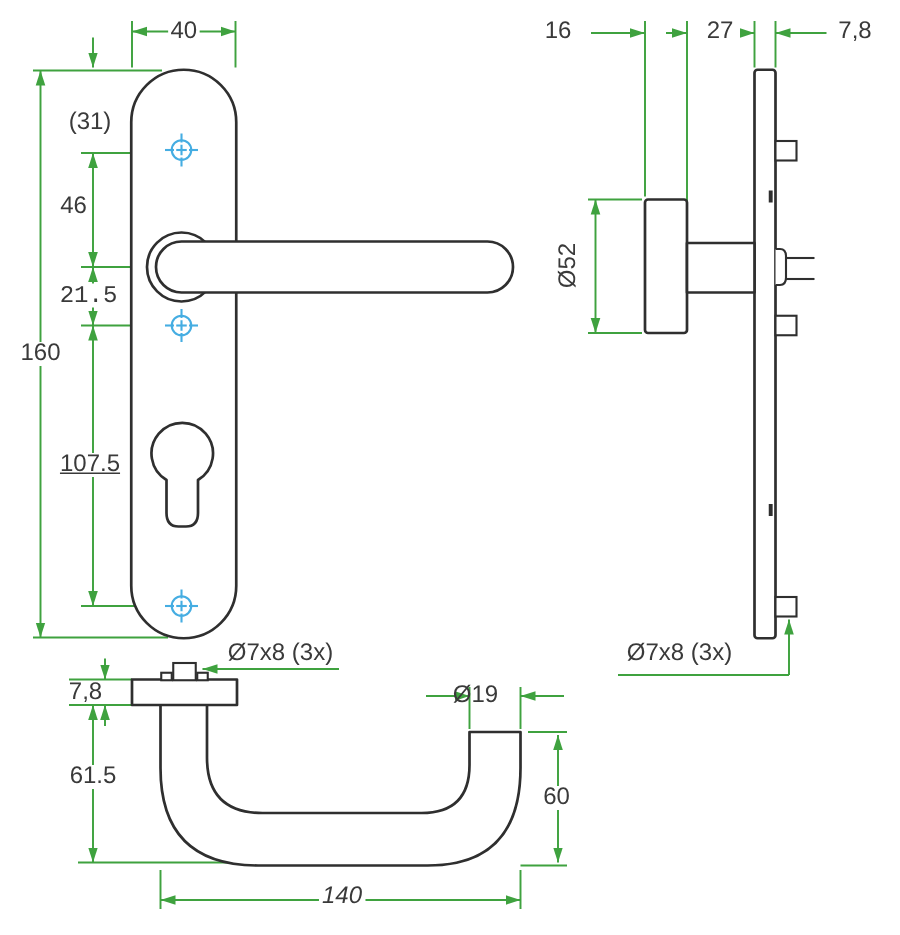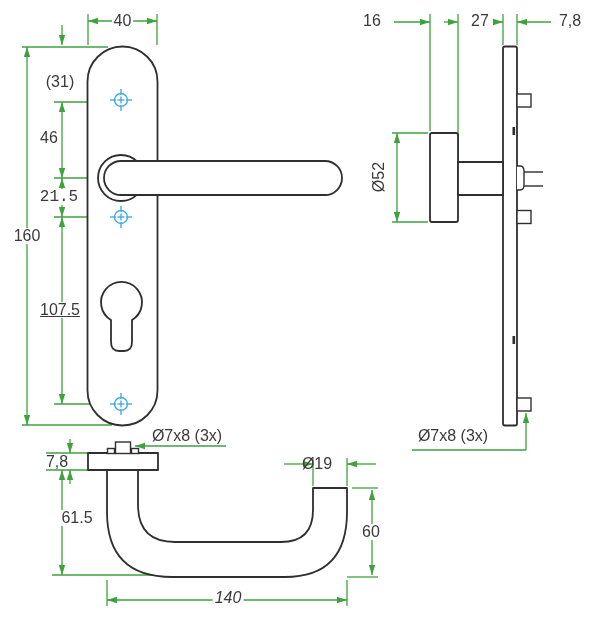--- a/index.html
+++ b/index.html
@@ -165,18 +165,18 @@
 <div class="dim-label bg" style="left:60px;top:310px;text-decoration:underline;">107.5</div>
 
 <div class="dim-label" style="left:372px;top:21px;">16</div>
 <div class="dim-label" style="left:480px;top:21px;">27</div>
 <div class="dim-label" style="left:570px;top:21px;">7,8</div>
 <div class="dim-label rot" style="left:379px;top:177px;">Ø52</div>
 <div class="dim-label" style="left:453px;top:436px;">Ø7x8 (3x)</div>
 
 <div class="dim-label" style="left:187px;top:436px;">Ø7x8 (3x)</div>
 <div class="dim-label" style="left:57px;top:462px;">7,8</div>
-<div class="dim-label bg" style="left:62px;top:518px;margin-left:15px;">61.5</div>
+<div class="dim-label bg" style="left:62px;top:518px;">61.5</div>
 <div class="dim-label" style="left:317px;top:464px;">Ø19</div>
 <div class="dim-label bg" style="left:371px;top:532px;">60</div>
 <div class="dim-label bg" style="left:228px;top:598px;font-style:italic;">140</div>
 
 </div>
 
 </body></html>

